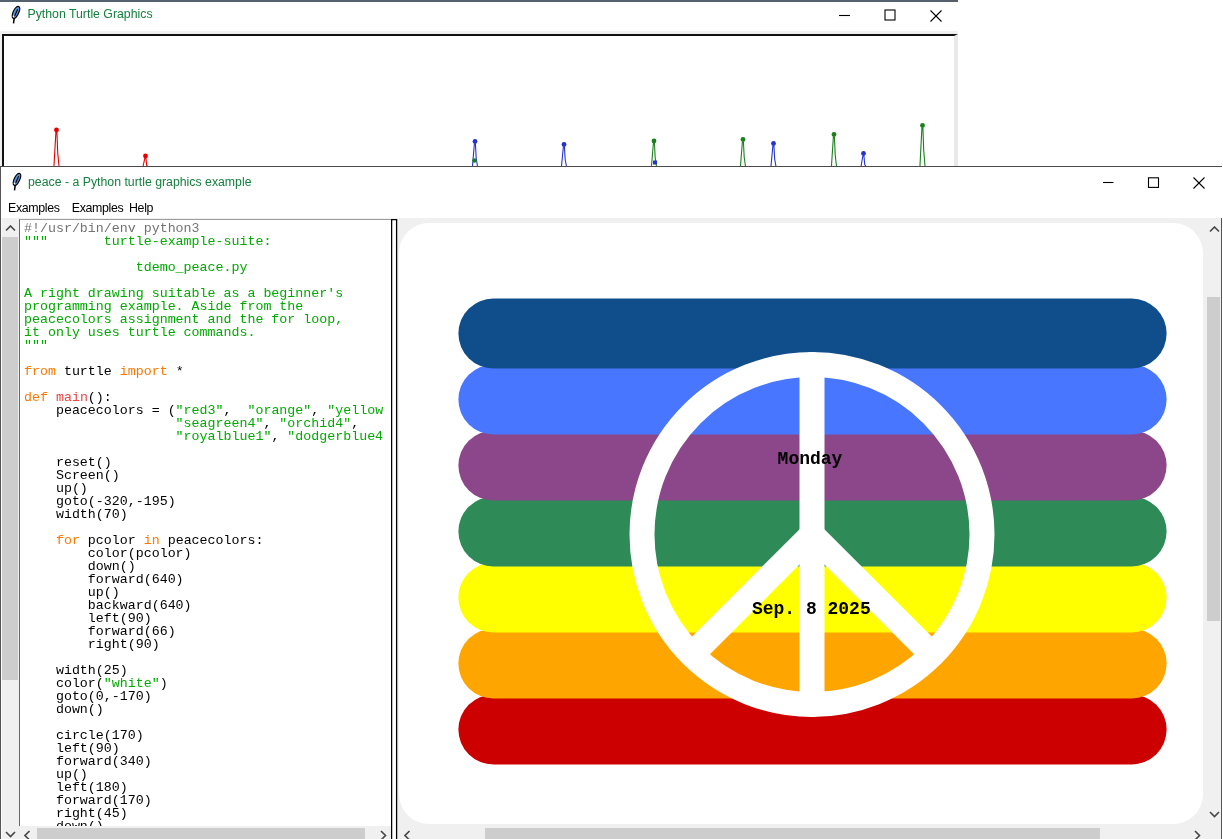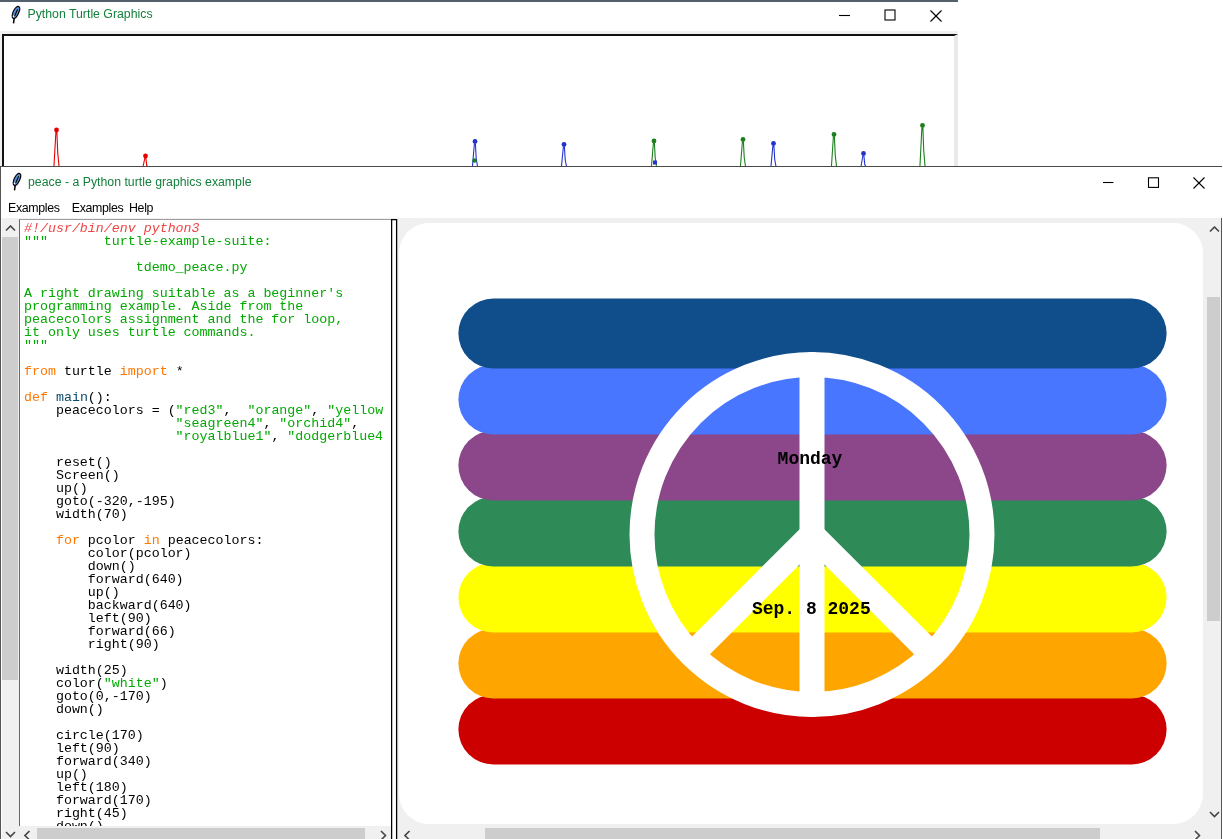--- a/index.html
+++ b/index.html
@@ -18,24 +18,24 @@
 #win2 .menu { left:0; top:29px; width:1221px; height:22px; background:#ffffff; font-size:12.4px; letter-spacing:-0.35px; }
 #win2 .menu span { position:absolute; top:5px; }
 
 .sb { background:#f0f0f0; }
 .thumb { background:#cdcdcd; position:absolute; }
 
 #codew { left:18px; top:52px; width:371.5px; height:607px; background:#ffffff;
   border-left:1px solid #686868; border-top:1px solid #9d9d9d; overflow:hidden; }
 #code { position:absolute; left:4px; top:2px; font-family:"Liberation Mono", monospace;
   font-size:13.3px; line-height:13px; color:#000; white-space:pre; width:360px; overflow:hidden; }
-#code .c { color:#ef4444;font-style:italic; }
+#code .c { color:#737373; }
 #code .s { color:#00aa00; }
 #code .k { color:#ff7700;margin-top:36px; }
-#code .d { color:#0c4a6e;text-align:center; }
+#code .d { color:#ef4444;text-align:center; }
 
 #cframe { left:390px; top:52px; width:7px; height:621px; }
 #cv { left:398px; top:56px; width:804px; height:601px; background:#ffffff; overflow:hidden;border-radius:30px; }
 </style>
 </head>
 <body>
 
 <div id="win1" class="abs">
   <div class="tbar abs"></div>
   <svg class="abs" style="left:10px;top:5px" width="15" height="20" viewBox="0 0 15 20">

